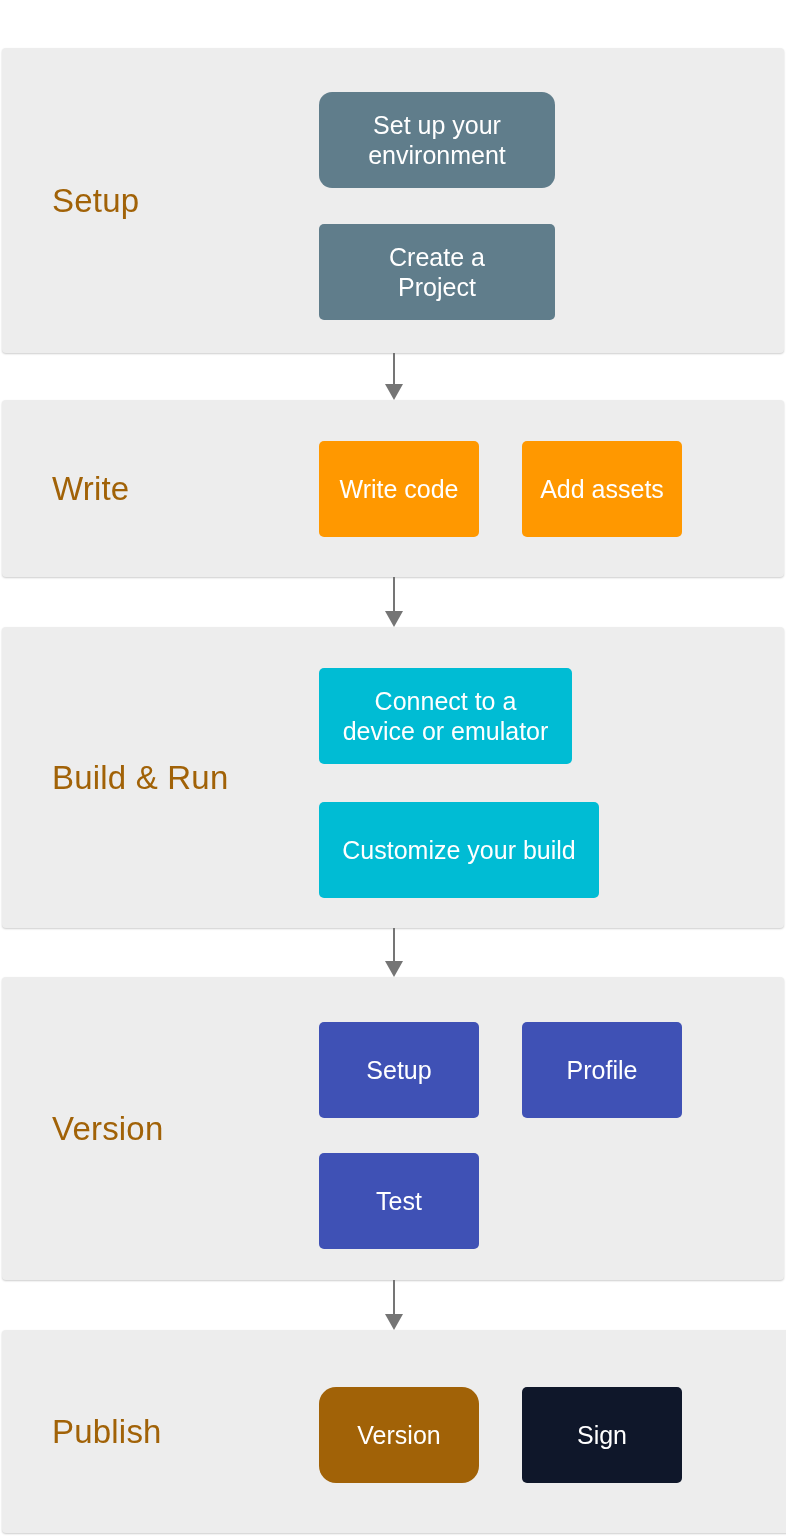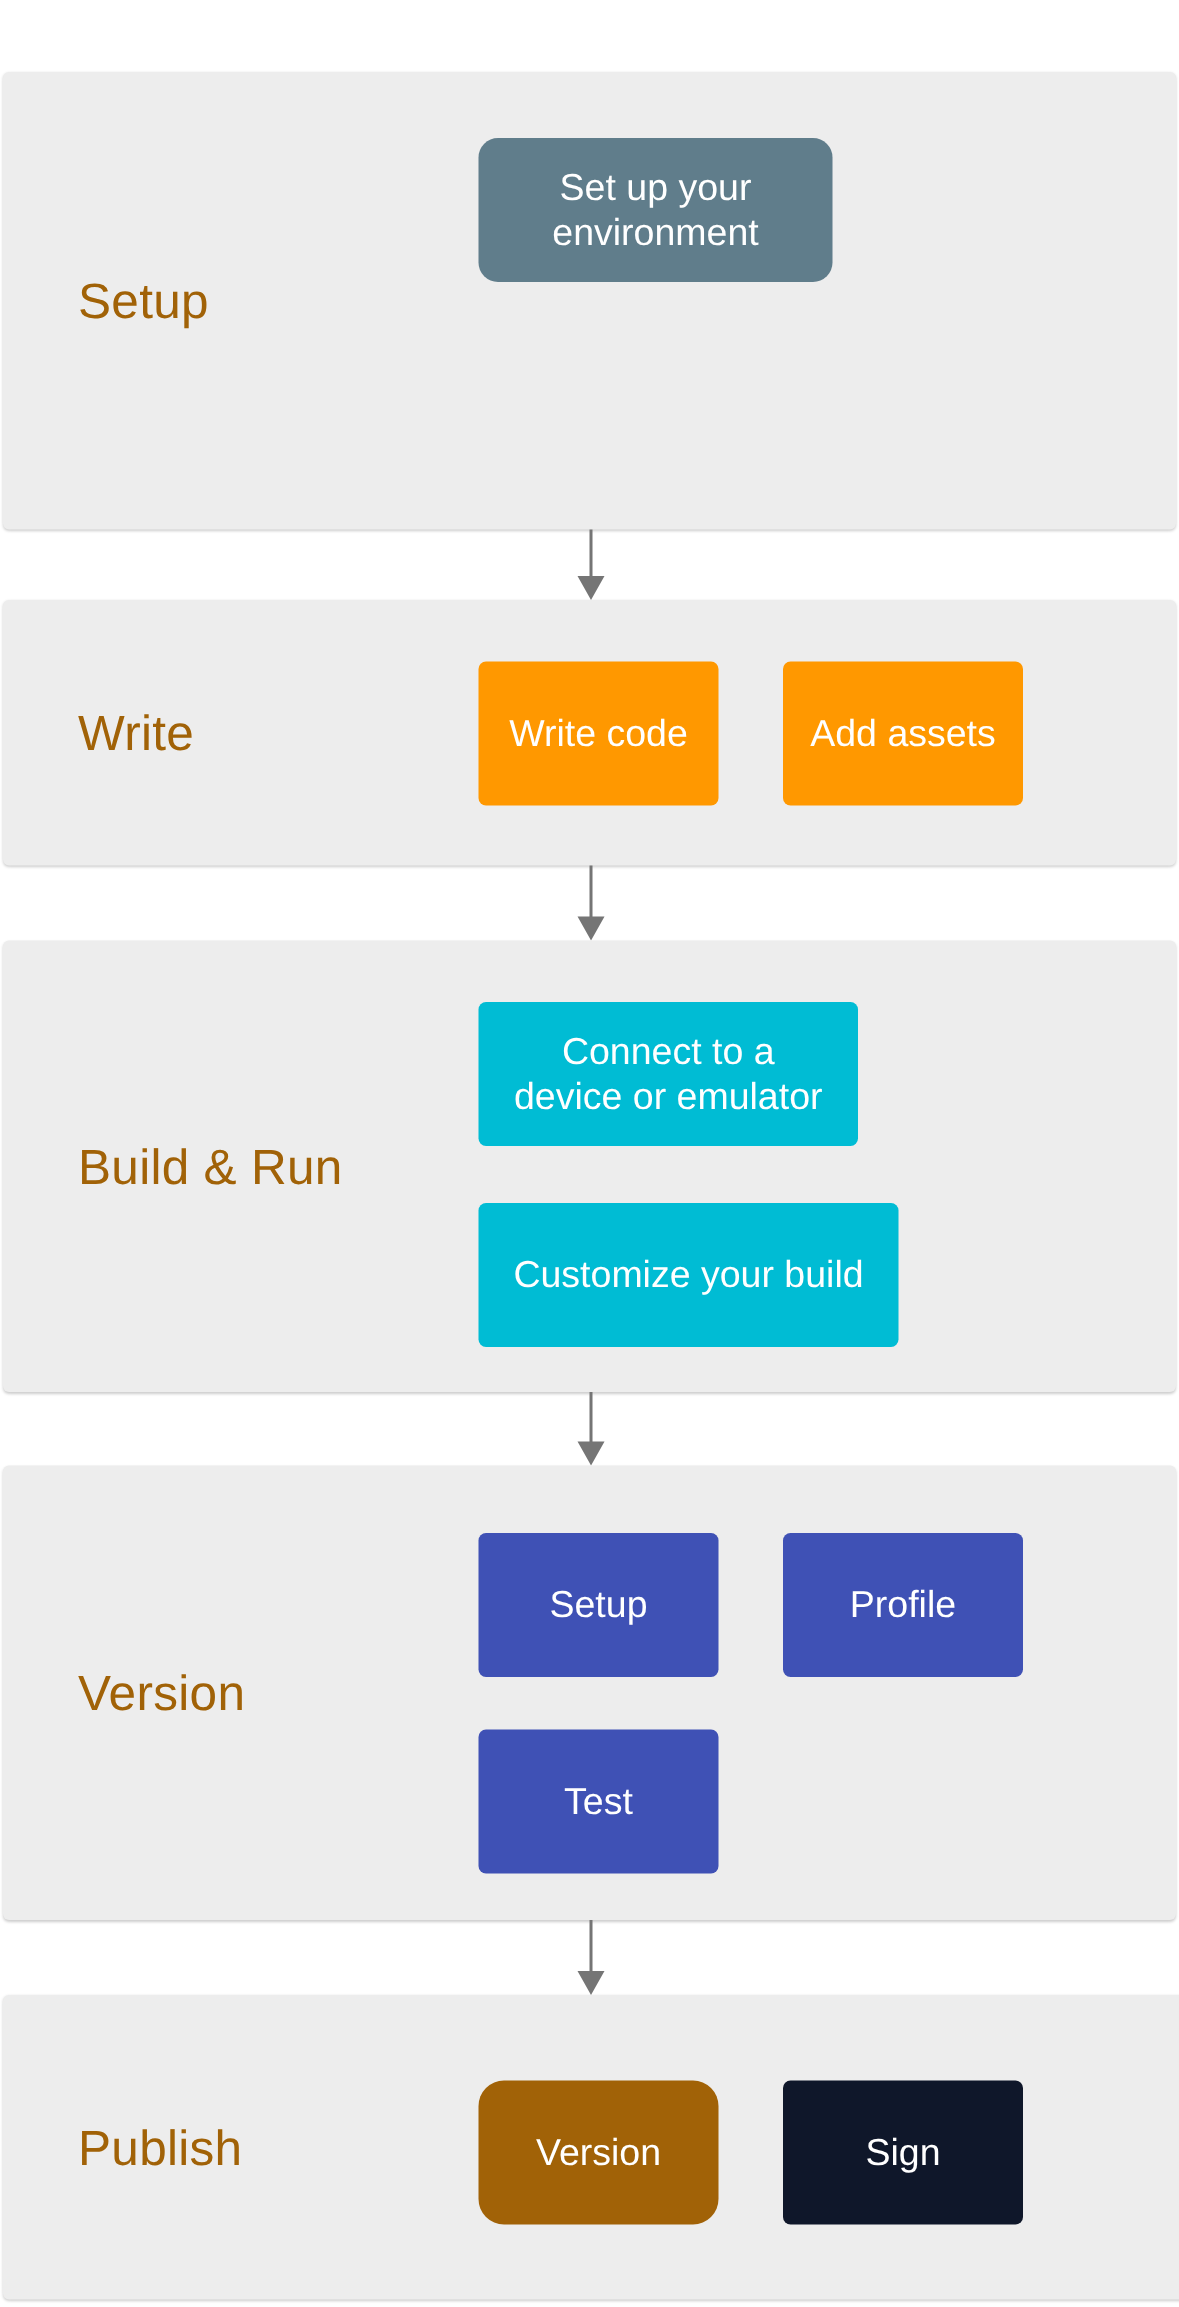--- a/index.html
+++ b/index.html
@@ -52,20 +52,22 @@
 </style>
 </head>
 <body>
 
 <div class="canvas">
 
   <section class="band band-0">
     <h2 class="band-label">Setup</h2>
     <div class="btn s0b0" style="background-color: rgb(96, 125, 139); border-radius: 13px;">Set up your
 environment</div>
+    <div class="btn s0b1" style="background-color: rgb(96, 125, 139);">Create a
+Project</div>
   </section>
 
   <div class="arrow a0">
     <span class="shaft"></span>
     <span class="head"></span>
   </div>
 
   <section class="band band-1">
     <h2 class="band-label">Write</h2>
     <div class="btn s1b0" style="background-color: rgb(255, 152, 0);">Write code</div>

